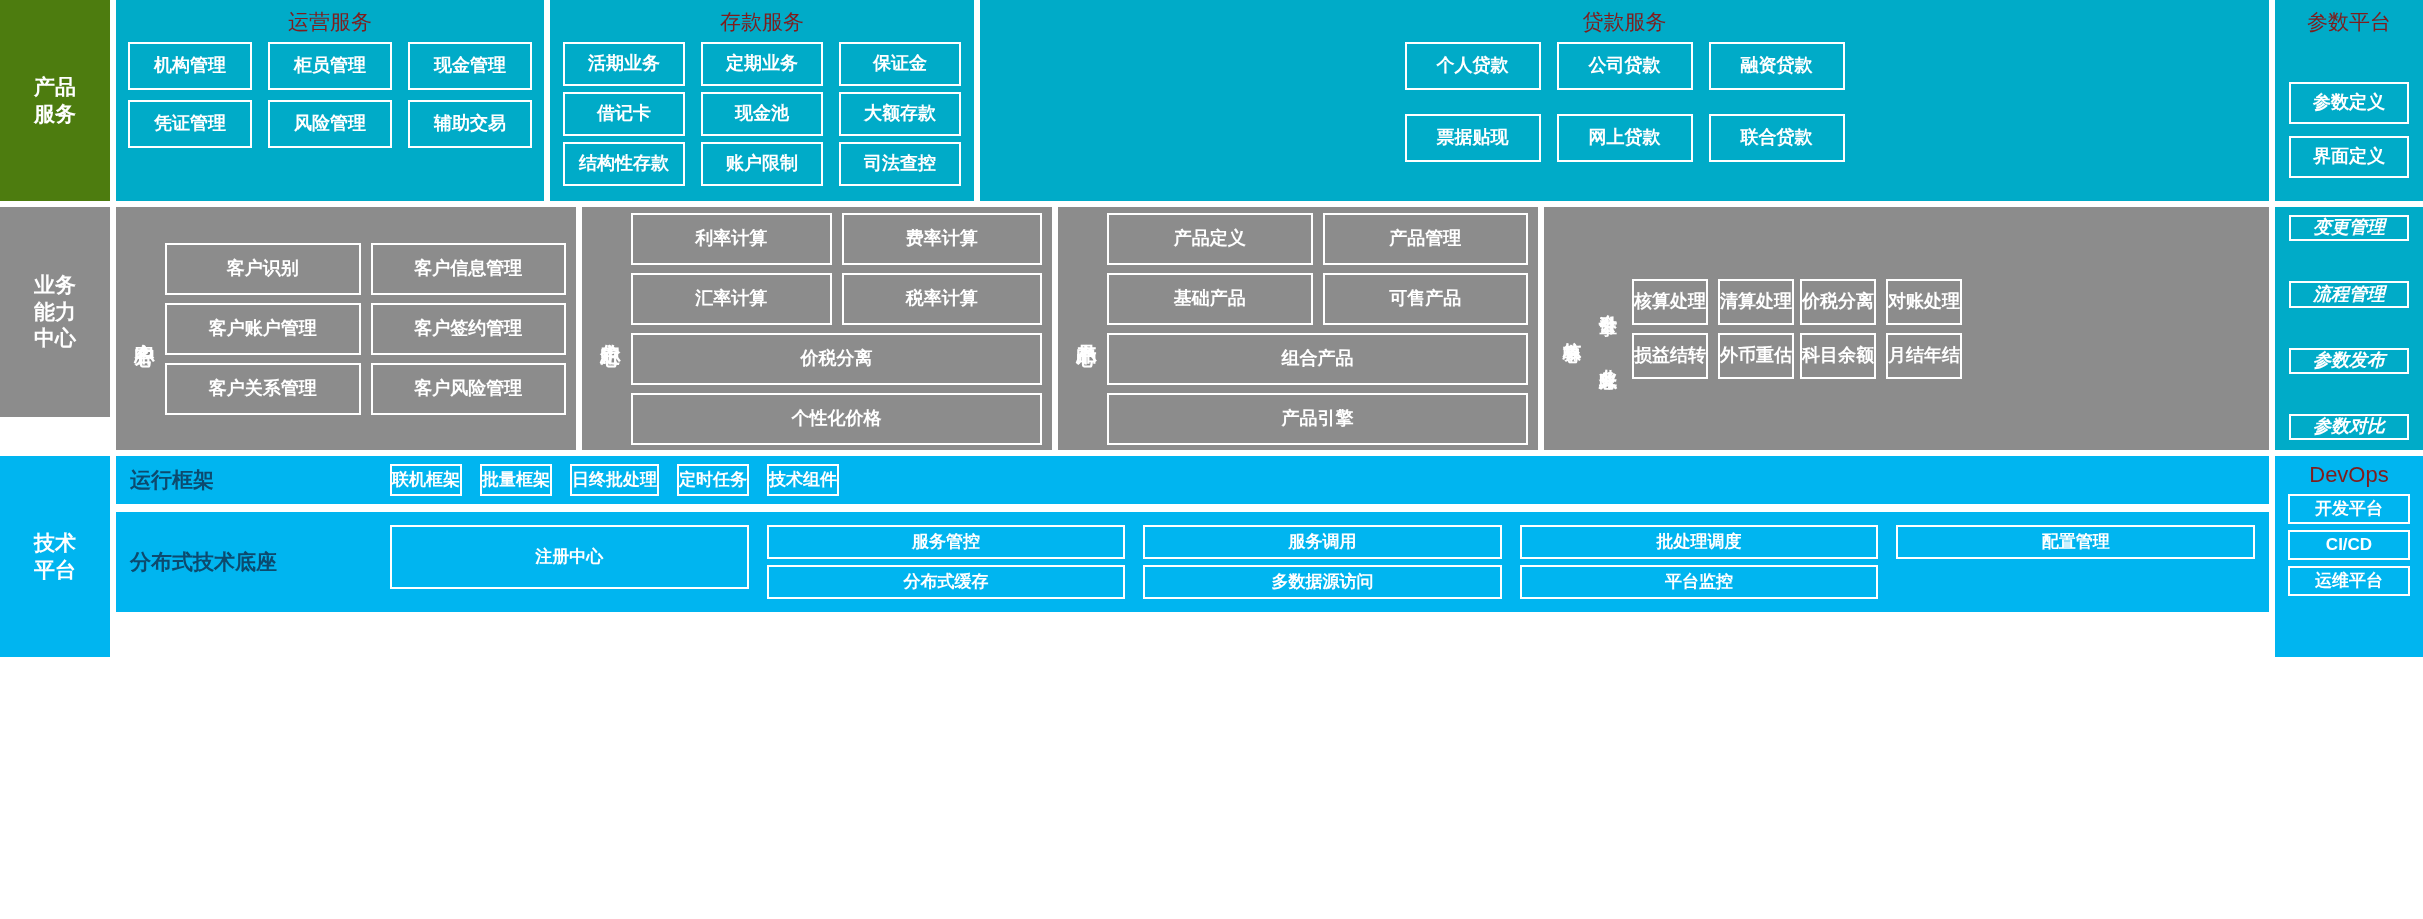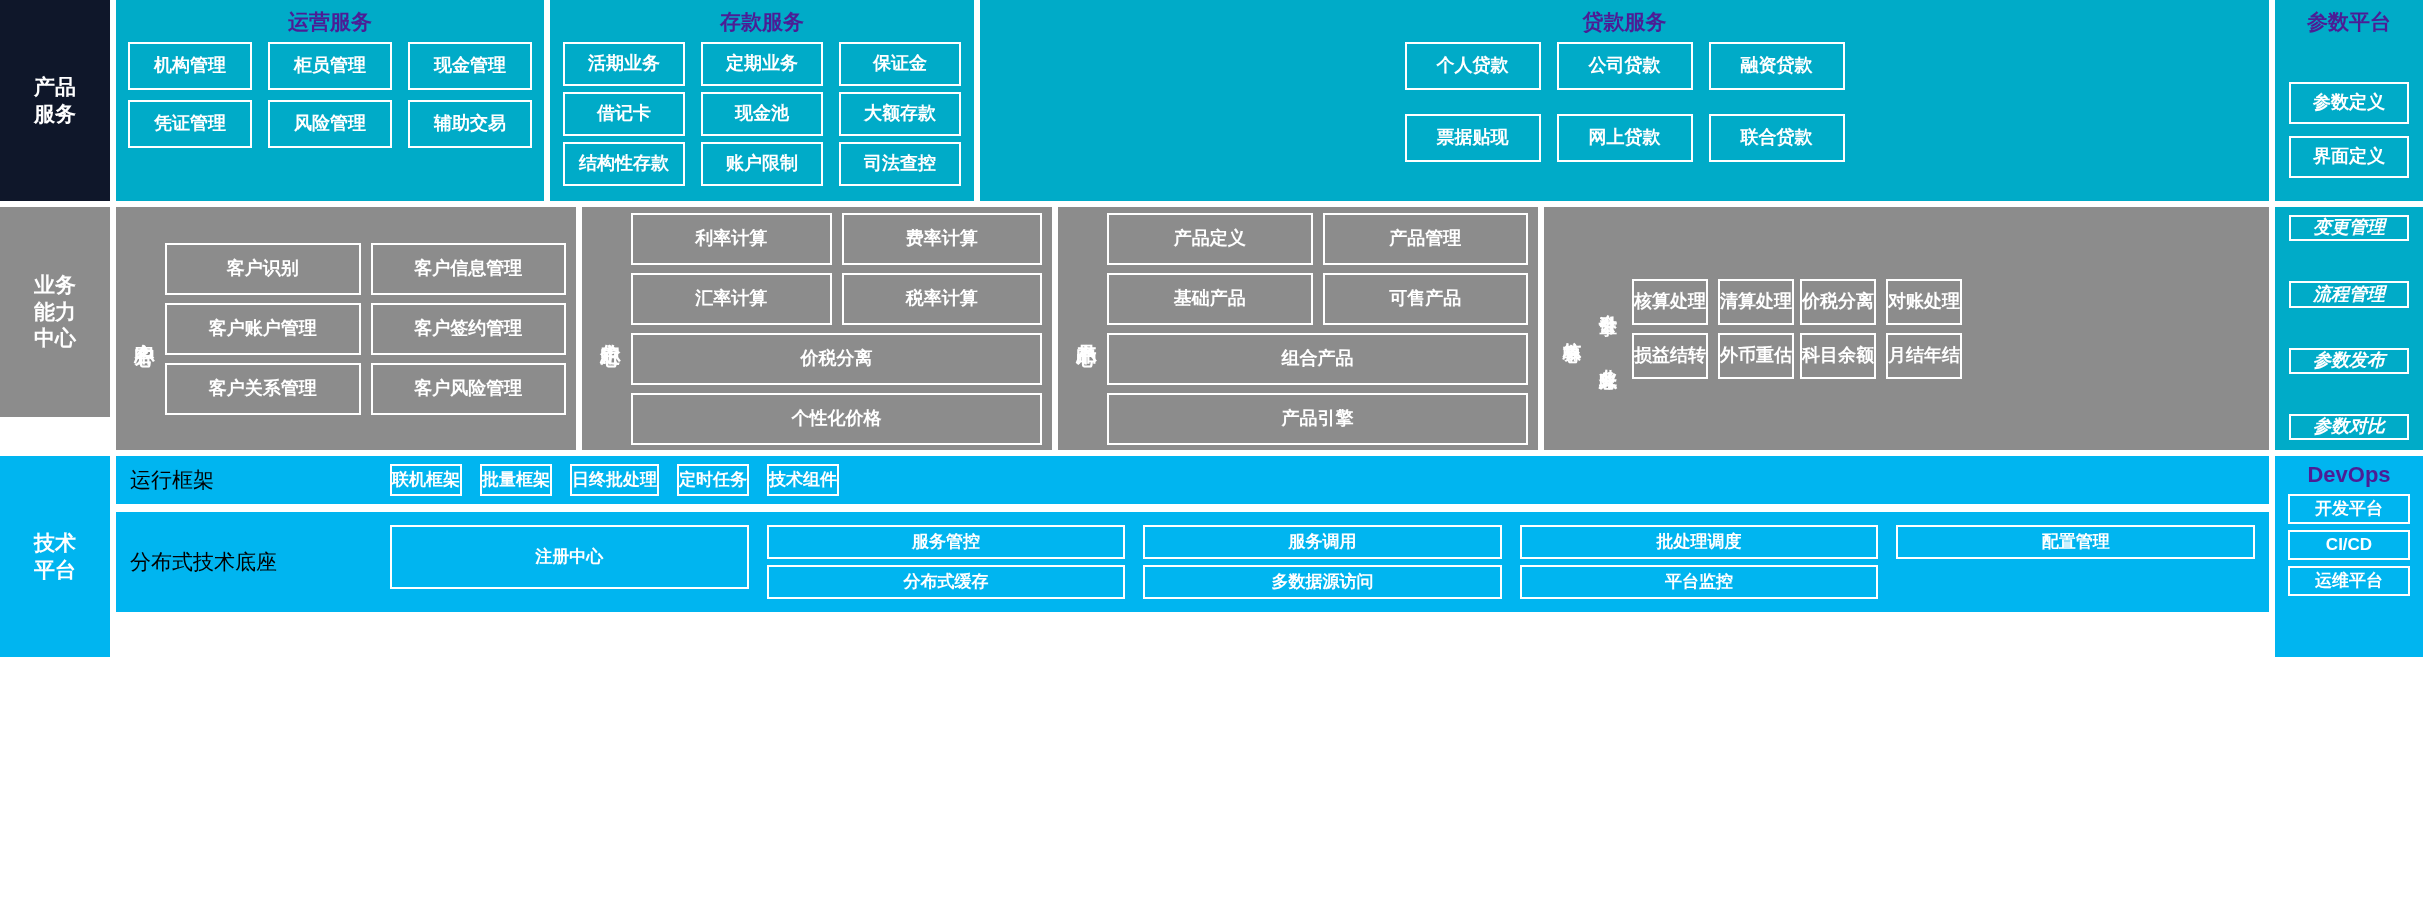--- a/index.html
+++ b/index.html
@@ -14,29 +14,29 @@
   
   .band { display: flex; gap: 6px; }
 
   
   .spine {
     width: 110px; flex: 0 0 110px;
     display: flex; align-items: center; justify-content: center;
     color: #fff; font-weight: bold; font-size: 21px; line-height: 1.28;
     text-align: center;
   }
-  .spine.teal { background: #0f172a; }
+  .spine.teal { background: #4d7c0f; }
   .spine.gray { background: #8c8c8c; }
   .spine.blue { background: #00b5f0; }
 
   
   .rightcol { width: 148px; flex: 0 0 148px; display: flex; flex-direction: column; gap: 6px; }
 
   
-  .card-title { color:#4c1d95; font-size: 21px; font-weight: bold; text-align:center; }
+  .card-title { color:#7f1d1d; font-size: 21px; font-weight: normal; text-align:center; }
   .box {
     border: 2px solid #ffffff;
     color: #fff; font-weight: bold;
     display:flex; align-items:center; justify-content:center;
     text-align:center; font-size: 18px; line-height:1.2;
   }
 
   
   .row1 { height: 201px; }
   .row1 .spine { height: 201px; }
@@ -88,21 +88,21 @@
   .acct .sub { display:flex; align-items:stretch; gap: 6px; }
   .acct .subcol { display:flex; gap: 6px; flex:1 1 auto; }
   .acct .vlabel { font-size: 18px; }
   .acct .box { height: 46px; }
 
   
   .row3 { height: 201px; }
   .row3 .spine { height: 201px; }
   .techwrap { flex: 1 1 auto; display:flex; flex-direction:column; gap: 8px; }
   .techband { background:#00b5f0; display:flex; align-items:center; padding: 8px 14px; }
-  .techband .tlabel { color:#000000; font-weight:normal; font-size: 21px; flex: 0 0 260px; }
+  .techband .tlabel { color:#0c4a6e; font-weight:bold; font-size: 21px; flex: 0 0 260px; }
   .tboxes { display:flex; flex:1 1 auto; gap: 18px; }
   .tcol { flex:1 1 0; display:flex; flex-direction:column; gap: 6px; }
   .techband .box { height: 34px; font-size: 17px; }
   .runframe { height: 48px; }
   .runframe .box { height: 32px; }
   .base { height: 100px; }
   .base .reg { display:flex; align-items:stretch; flex:1 1 0; }
   .base .reg .box { height: 64px; }
 
   

